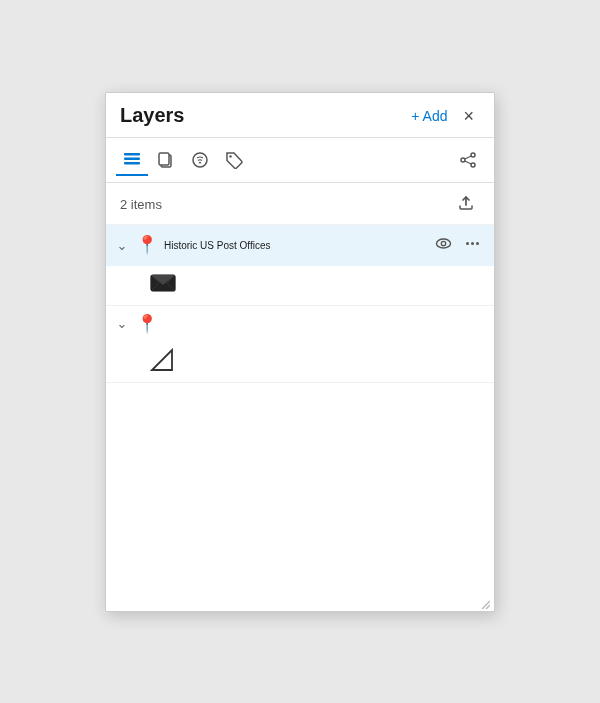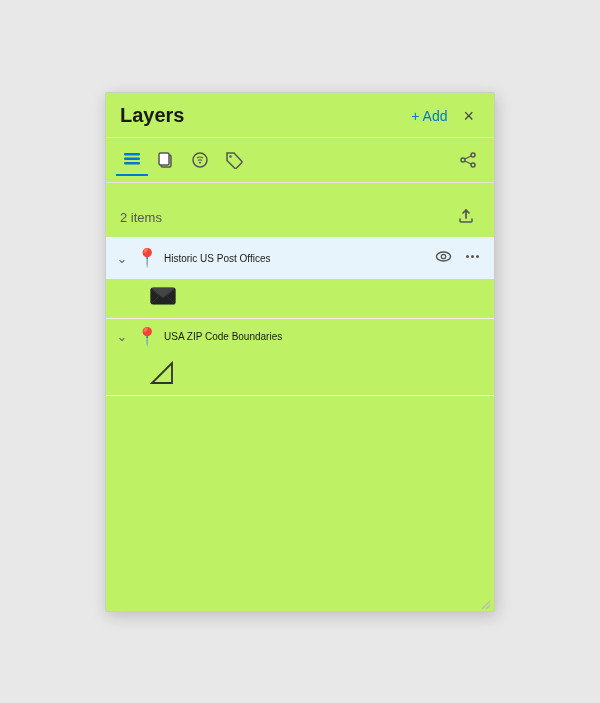--- a/index.html
+++ b/index.html
@@ -5,21 +5,21 @@
     * { box-sizing: border-box; margin: 0; padding: 0; }
     body {
       background: #e8e8e8;
       display: flex;
       justify-content: center;
       align-items: center;
       min-height: 100vh;
       font-family: "Segoe UI", Arial, sans-serif;
     }
     .panel {
-      background: #bef264;
+      background: #ffffff;
       border: 1px solid #ccc;
       box-shadow: 2px 4px 16px rgba(0,0,0,0.18);
       width: 390px;
       min-height: 520px;
       border-radius: 2px;
       display: flex;
       flex-direction: column;
     }
     .panel-header {
       display: flex;
@@ -85,21 +85,21 @@
       color: #0078d4;
       border-bottom: 2px solid #0078d4;
       border-radius: 0;
     }
     .toolbar-right {
       margin-left: auto;
       display: flex;
       gap: 2px;
     }
     .items-count {
-      padding: 20px 14px 5px 14px;
+      padding: 7px 14px 5px 14px;
       font-size: 13px;
       color: #555;
       border-bottom: 1px solid #f0f0f0;
       display: flex;
       justify-content: space-between;
       align-items: center;
     }
     .upload-btn {
       background: none;
       border: none;
@@ -262,21 +262,20 @@
           <polyline points="25,19 17,11 25,3" stroke="#333" stroke-width="1" fill="none"></polyline>
         </svg>
       </span>
     </div>
   </div>
 
   <div class="layer-item">
     <div class="layer-row">
       <span class="chevron">⌄</span>
       <span class="layer-icon">📍</span>
-      <span class="layer-name">USA ZIP Code Boundaries</span>
     </div>
 
     <div class="legend-row">
       <span>
         <svg width="24" height="24" viewBox="0 0 24 24" xmlns="http://www.w3.org/2000/svg">
           <polygon points="2,22 22,22 22,2" fill="none" stroke="#333" stroke-width="1.8"></polygon>
         </svg>
       </span>
     </div>
   </div>

